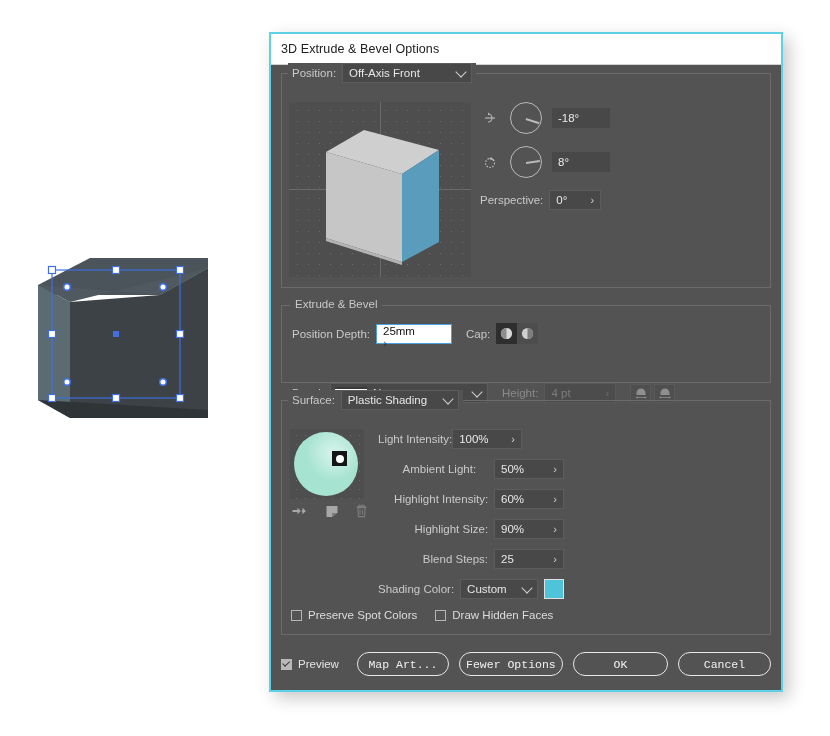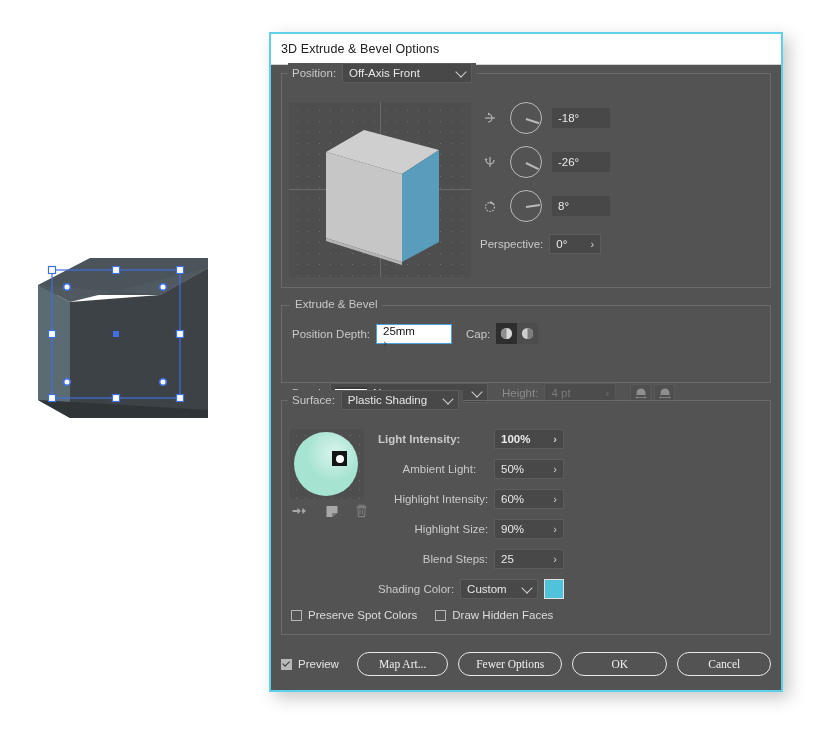--- a/index.html
+++ b/index.html
@@ -349,21 +349,21 @@
   }
 
   
   .pillbtn {
     height: 24px;
     border: 1px solid #e8e8e8;
     border-radius: 12px;
     background: transparent;
     color: #f0f0f0;
     font-size: 11.5px;
-    font-family: Liberation Serif, serif;
+    font-family: Liberation Mono, monospace;
     padding: 0 16px;
     cursor: pointer;
     display: inline-flex;
     align-items: center;
     justify-content: center;
     white-space: nowrap;
   }
 
   .row { display: flex; align-items: center; }
 </style>
@@ -445,35 +445,20 @@
               </svg>
             </span>
             <div class="dial">
               <div class="hand" style="width:14px;transform:rotate(18deg);"></div>
             </div>
             <div class="numfield plain" style="width:58px;">
               <span class="nval">-18°</span>
             </div>
           </div>
 
-          <div class="rot-row">
-            <span class="rot-icon">
-              <svg width="16" height="16" viewBox="0 0 16 16">
-                <path d="M8 3 v10" stroke="#b5b5b5" stroke-width="1.2" fill="none"></path>
-                <path d="M4 6 a4 4 0 1 0 8 0" stroke="#b5b5b5" stroke-width="1.2" fill="none"></path>
-                <path d="M2.5 6 l1.5 -2 l1.5 2 z" fill="#b5b5b5"></path>
-              </svg>
-            </span>
-            <div class="dial">
-              <div class="hand" style="width:14px;transform:rotate(26deg);"></div>
-            </div>
-            <div class="numfield plain" style="width:58px;">
-              <span class="nval">-26°</span>
-            </div>
-          </div>
 
           <div class="rot-row">
             <span class="rot-icon">
               <svg width="16" height="16" viewBox="0 0 16 16">
                 <circle cx="8" cy="9" r="4.5" stroke="#b5b5b5" stroke-width="1.2" fill="none" stroke-dasharray="1.6 1.4"></circle>
                 <path d="M8 4.5 a4.5 4.5 0 0 1 4 2.6" stroke="#b5b5b5" stroke-width="1.3" fill="none"></path>
                 <path d="M9.5 3 l-2.5 1.4 l2.3 1.5 z" fill="#b5b5b5"></path>
               </svg>
             </span>
             <div class="dial">
@@ -587,21 +572,21 @@
             <svg width="13" height="14" viewBox="0 0 13 14">
               <path d="M4 1.2 h5 v1.6 h-5 z" fill="none" stroke="#7e7e7e" stroke-width="1.1"></path>
               <path d="M1.5 3 h10" stroke="#7e7e7e" stroke-width="1.2"></path>
               <path d="M2.8 3.6 h7.4 l-0.7 9 h-6 z" fill="none" stroke="#7e7e7e" stroke-width="1.1"></path>
               <path d="M5 5.5 v5 M7.4 5.5 v5" stroke="#7e7e7e" stroke-width="1"></path>
             </svg>
           </span>
         </div>
 
         <div style="position:absolute;left:96px;top:28px;">
-          <div class="row" style="gap:6px;margin-bottom:10px;justify-content:space-between;font-weight:bold;">
+          <div class="row" style="gap:0;margin-bottom:10px;justify-content:flex-start;">
             <span class="lbl">Light Intensity:</span>
             <div class="numfield" style="width:70px;">
               <span class="nval">100%</span>
               <span class="narrow">›</span>
             </div>
           </div>
           <div class="row" style="gap:18px;margin-bottom:10px;justify-content:flex-end;">
             <span class="lbl">Ambient Light:</span>
             <div class="numfield" style="width:70px;">
               <span class="nval">50%</span>

